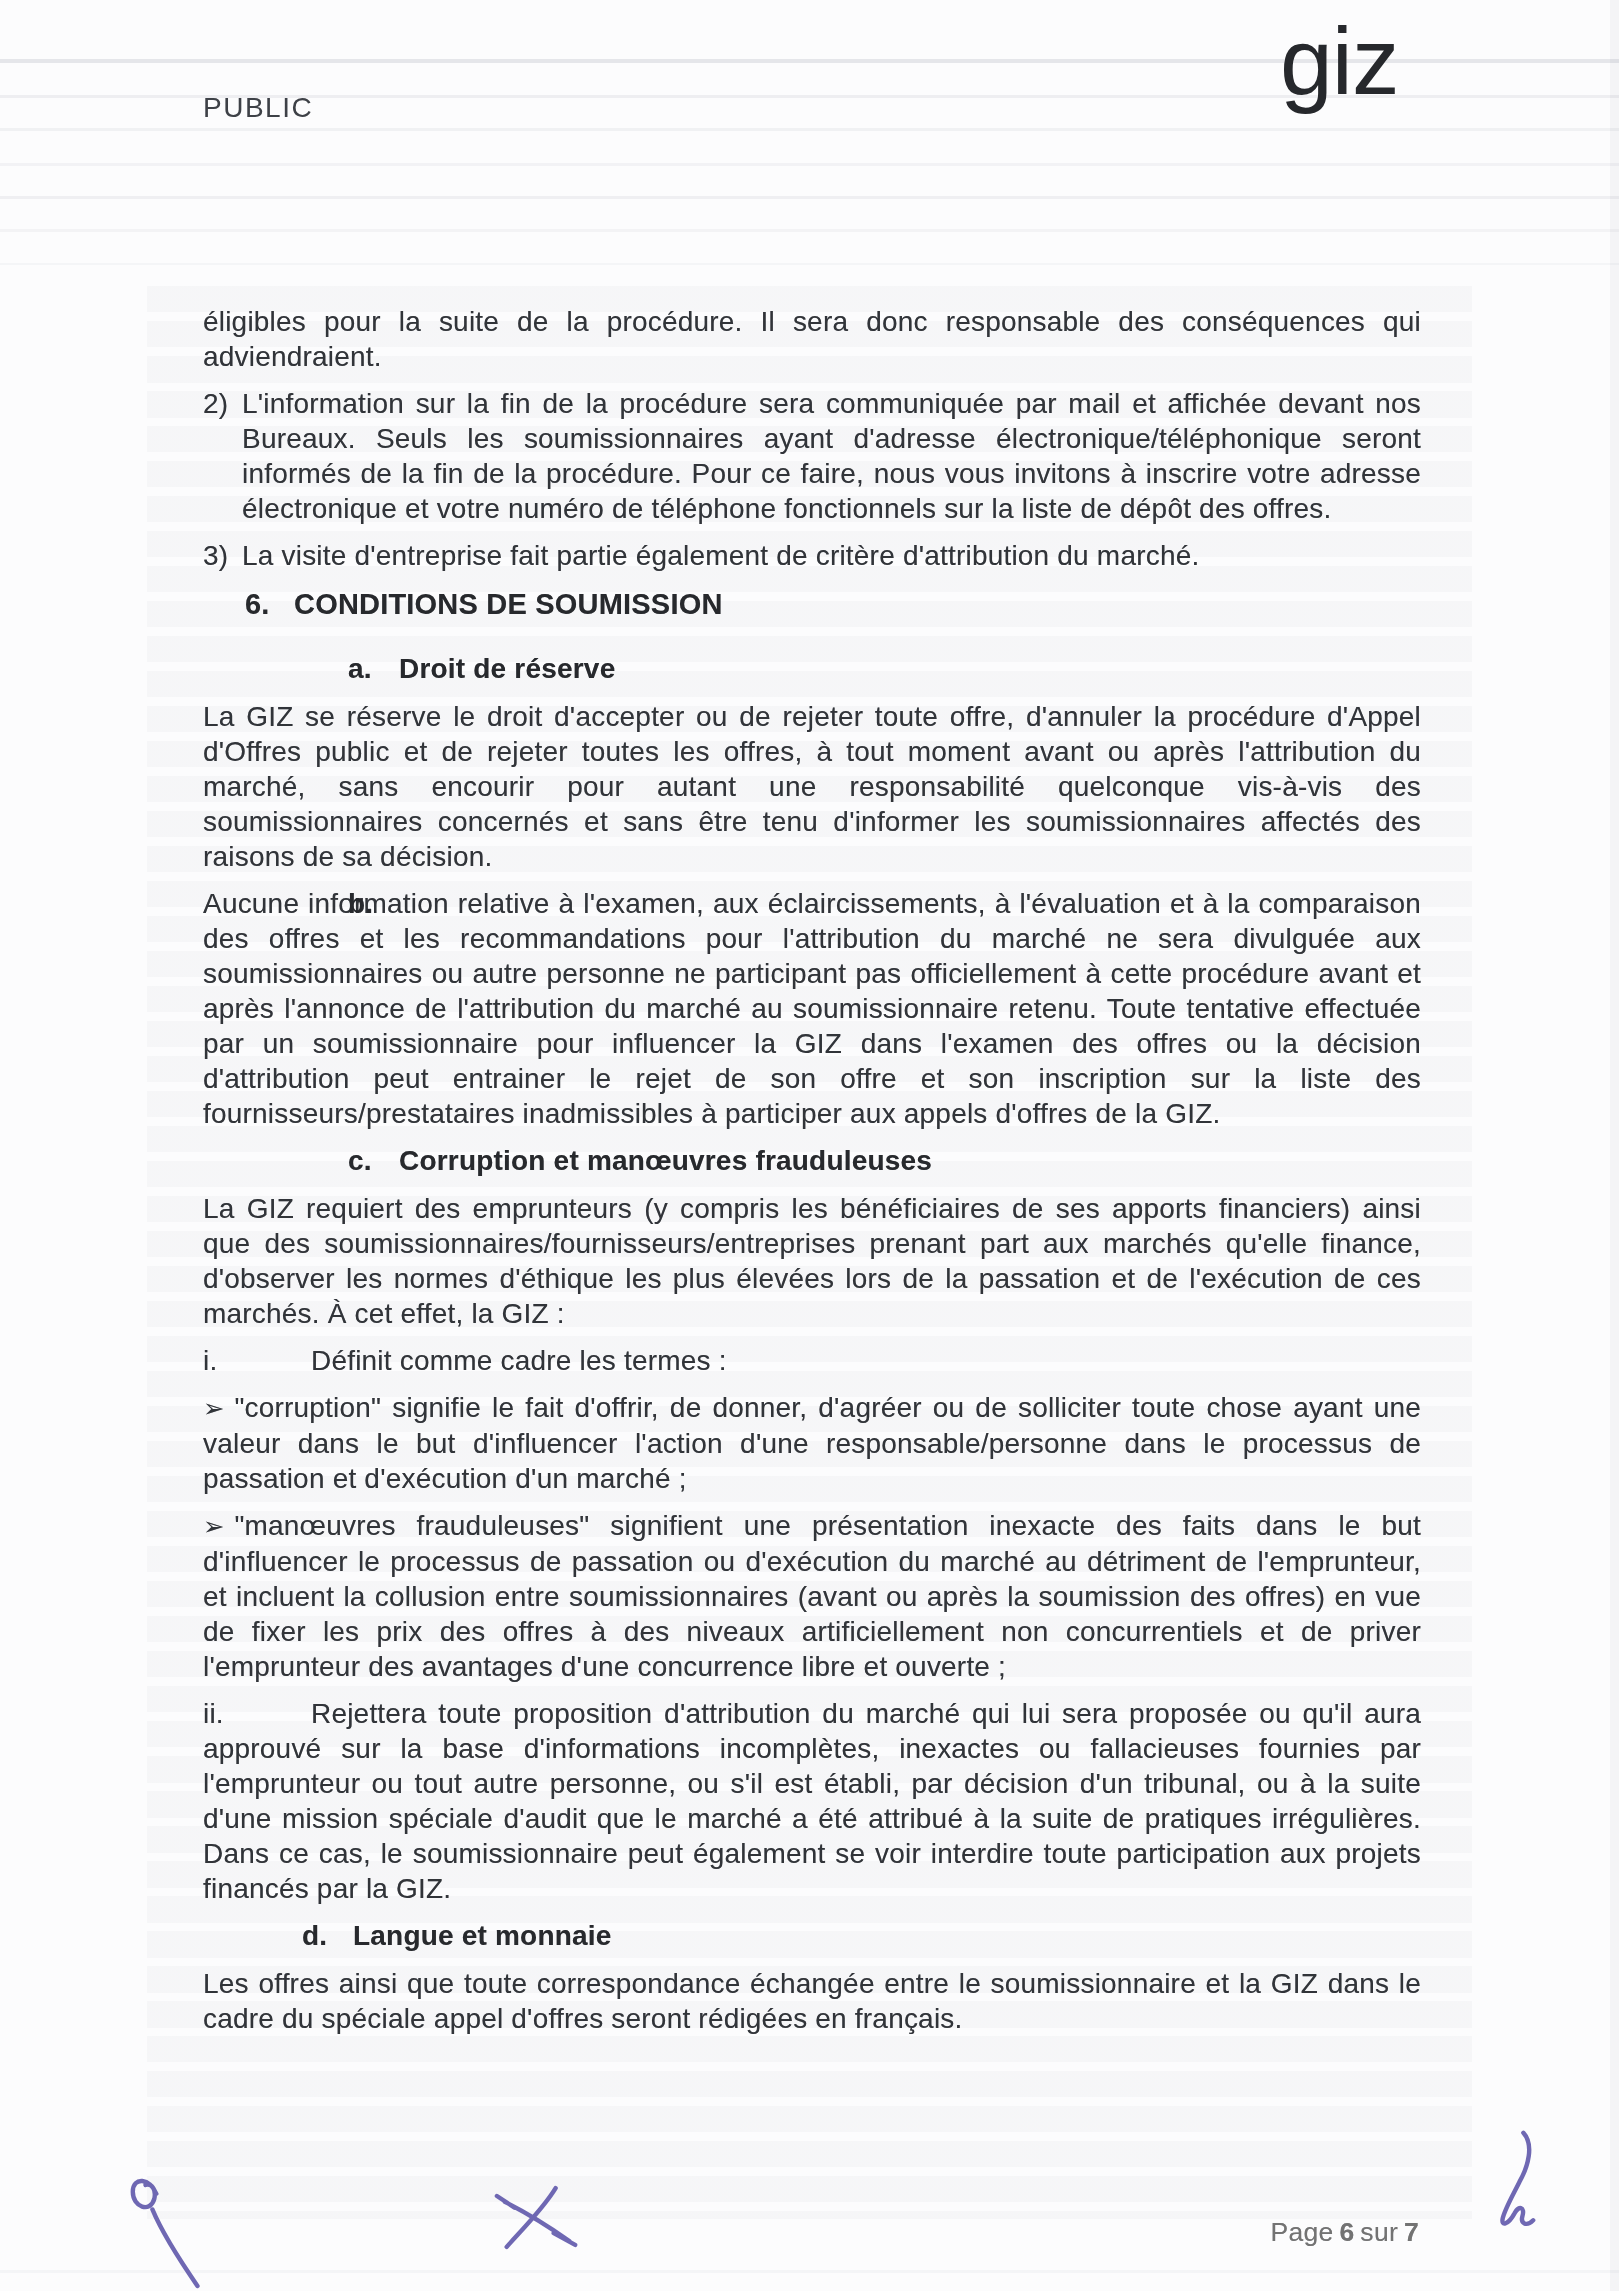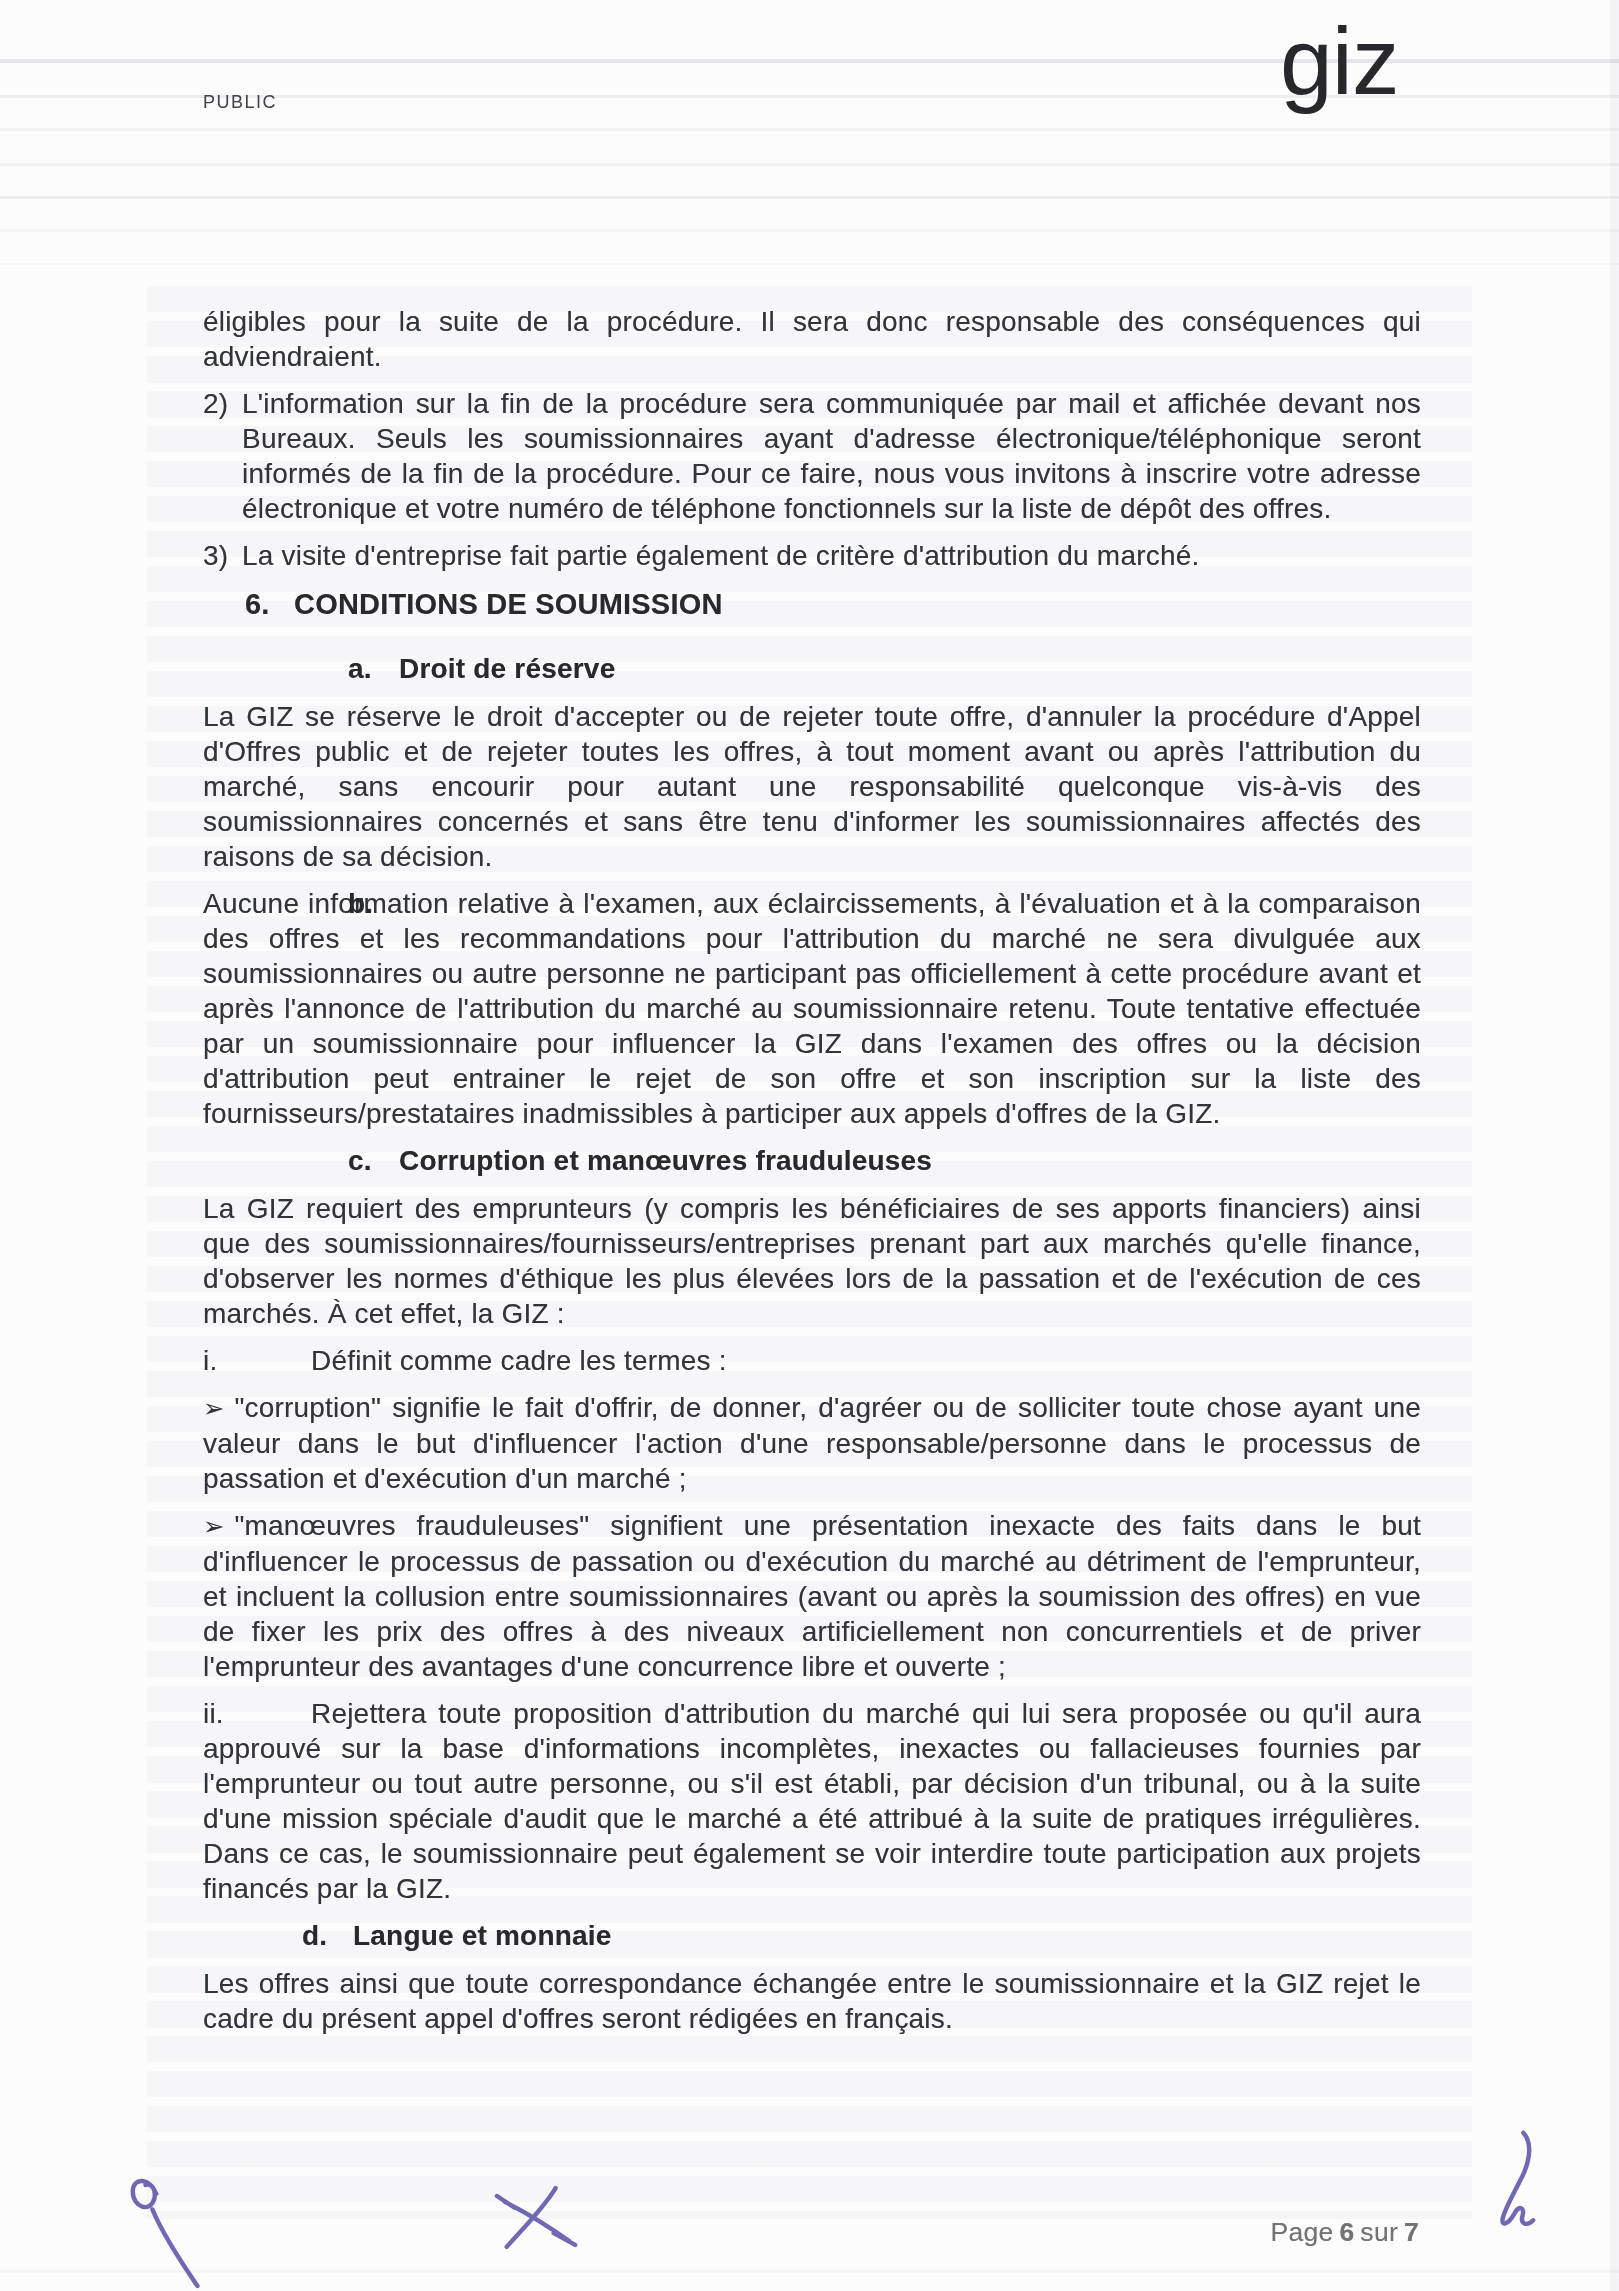--- a/index.html
+++ b/index.html
@@ -19,21 +19,21 @@
     background:repeating-linear-gradient(
       to bottom,
       rgba(110,115,130,0.045) 0px, rgba(110,115,130,0.045) 26.5px,
       rgba(255,255,255,0) 26.5px, rgba(255,255,255,0) 35px);
   }
   .edge-band{position:absolute;top:0;right:0;width:8.8px;height:100%;
     background:rgba(90,95,110,0.05);pointer-events:none;}
   
   .public-label{
     position:absolute;left:203px;top:92px;
-    font-size:18px;letter-spacing:1.5px;color:#3e4147;
+    font-size:28px;letter-spacing:1.5px;color:#3e4147;
   }
   .giz-logo{
     position:absolute;left:1280px;top:13.7px;
     font-size:95px;font-weight:400;letter-spacing:-1px;
     color:#26282c;line-height:1;
   }
   
   .content{
     position:absolute;left:191px;top:292px;width:1242px;
     font-size:28px;line-height:35px;letter-spacing:0.2px;
@@ -146,21 +146,21 @@
     </p>
 
     <p class="roman">
       <span class="rnum">ii.</span><span>Rejettera toute proposition d'attribution du marché qui lui sera proposée ou qu'il aura approuvé sur la base d'informations incomplètes, inexactes ou fallacieuses fournies par l'emprunteur ou tout autre personne, ou s'il est établi, par décision d'un tribunal, ou à la suite d'une mission spéciale d'audit que le marché a été attribué à la suite de pratiques irrégulières. Dans ce cas, le soumissionnaire peut également se voir interdire toute participation aux projets financés par la GIZ.</span>
     </p>
 
     <h3 class="sub sub-d head-gap">
       <span class="lnum">d.</span>
       <span>Langue et monnaie</span>
     </h3>
-    <p class="after-head">Les offres ainsi que toute correspondance échangée entre le soumissionnaire et la GIZ rejet le cadre du présent appel d'offres seront rédigées en français.</p>
+    <p class="after-head">Les offres ainsi que toute correspondance échangée entre le soumissionnaire et la GIZ dans le cadre du spéciale appel d'offres seront rédigées en français.</p>
 
   </div>
 
   <div class="page-footer">
     <span>Page</span><b>6</b><span></span><span>sur</span><b>7</b>
   </div>
 
   <svg class="ink" style="left:123px;top:2172px;" width="98" height="120" viewBox="0 0 100 122">
     <path d="M34,22 C28,6 10,4 10,20 C10,36 28,42 32,27 C34,17 29,11 23,13 M30,38 C40,62 58,90 76,116" stroke="#5b53a8" stroke-width="4.5" fill="none" stroke-linecap="round" opacity="0.88"></path>
   </svg>

